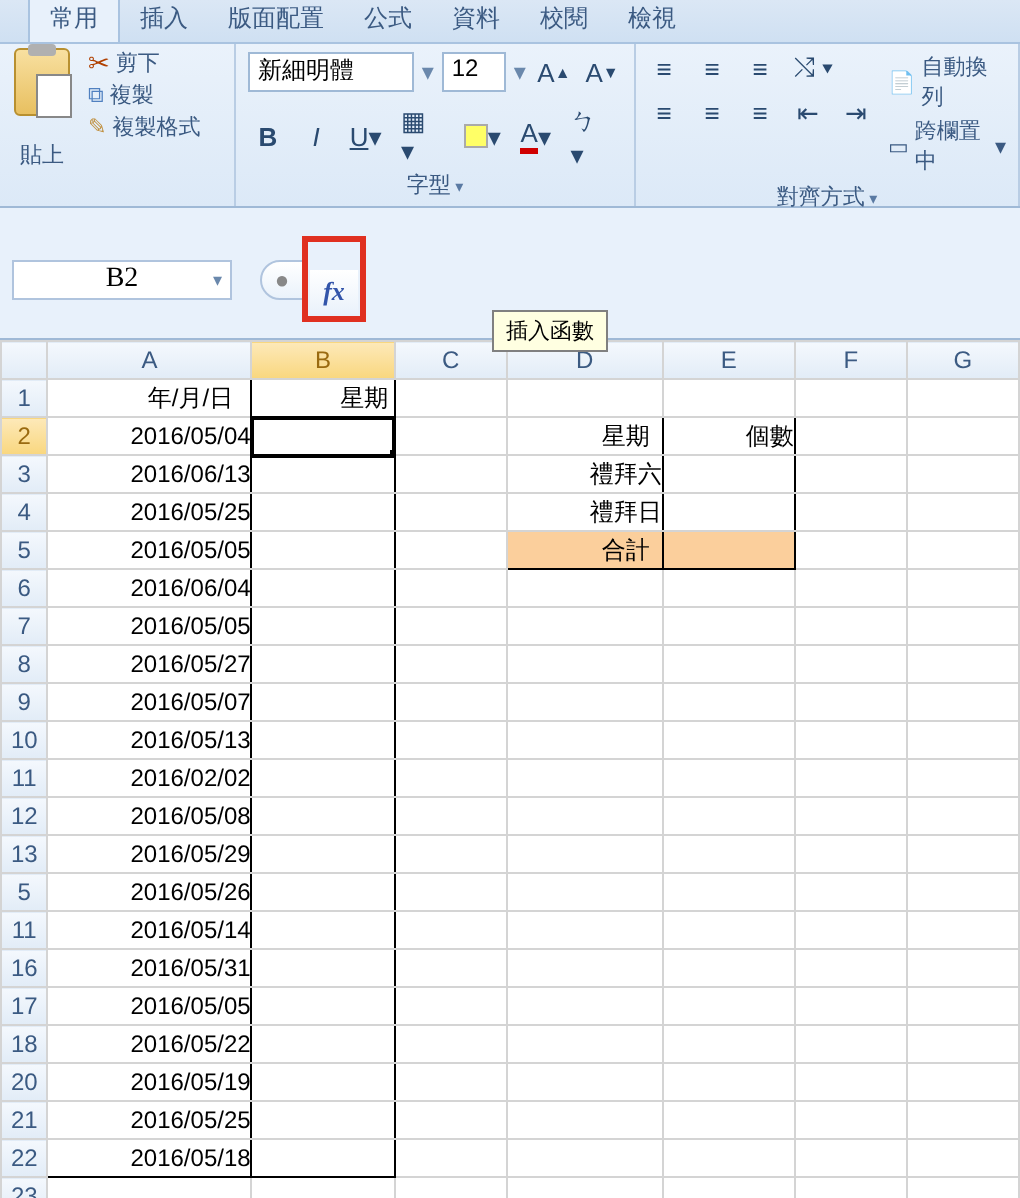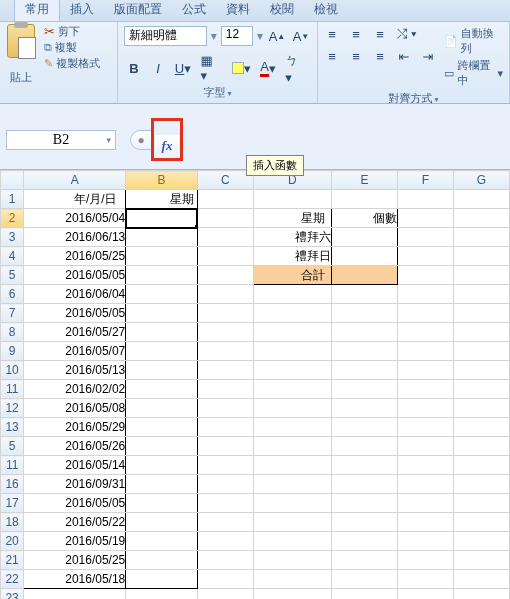--- a/index.html
+++ b/index.html
@@ -349,21 +349,21 @@
           <td class="bb-left bb-right">2016/05/14</td>
           <td class="bb-left bb-right"></td>
           <td></td>
           <td></td>
           <td></td>
           <td></td>
           <td></td>
         </tr>
         <tr>
           <th class="rowhdr">16</th>
-          <td class="bb-left bb-right">2016/09/31</td>
+          <td class="bb-left bb-right">2016/05/31</td>
           <td class="bb-left bb-right"></td>
           <td></td>
           <td></td>
           <td></td>
           <td></td>
           <td></td>
         </tr>
         <tr>
           <th class="rowhdr">17</th>
           <td class="bb-left bb-right">2016/05/05</td>

